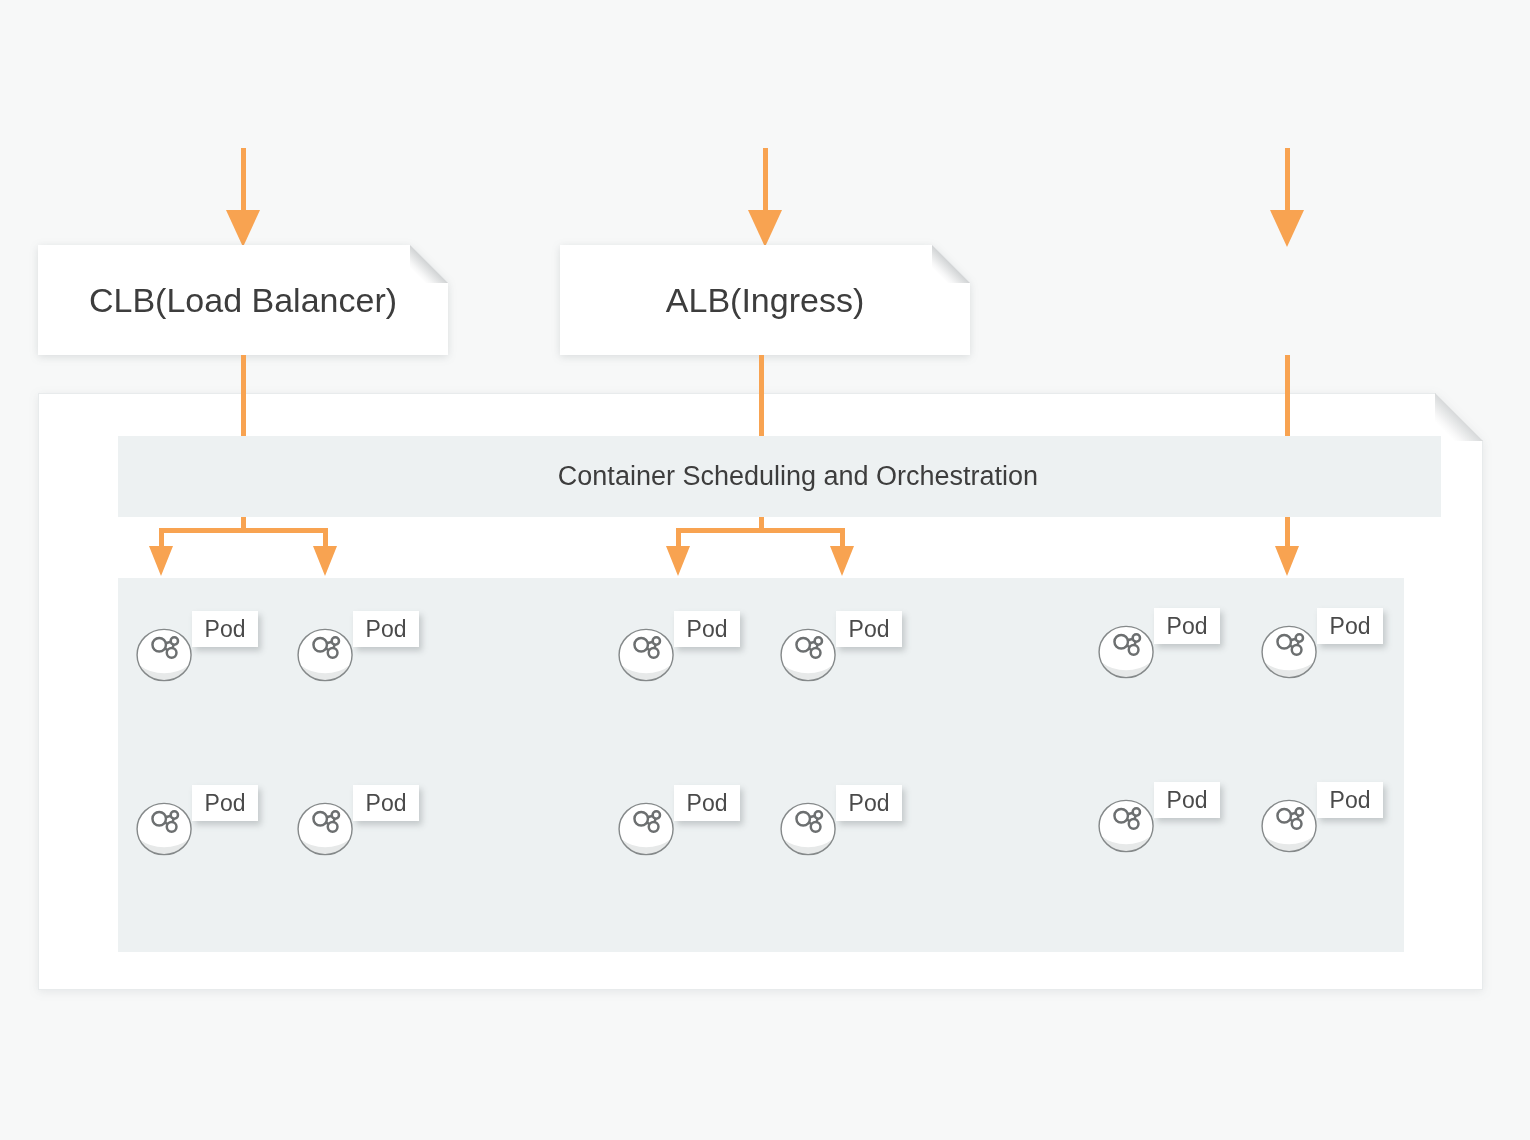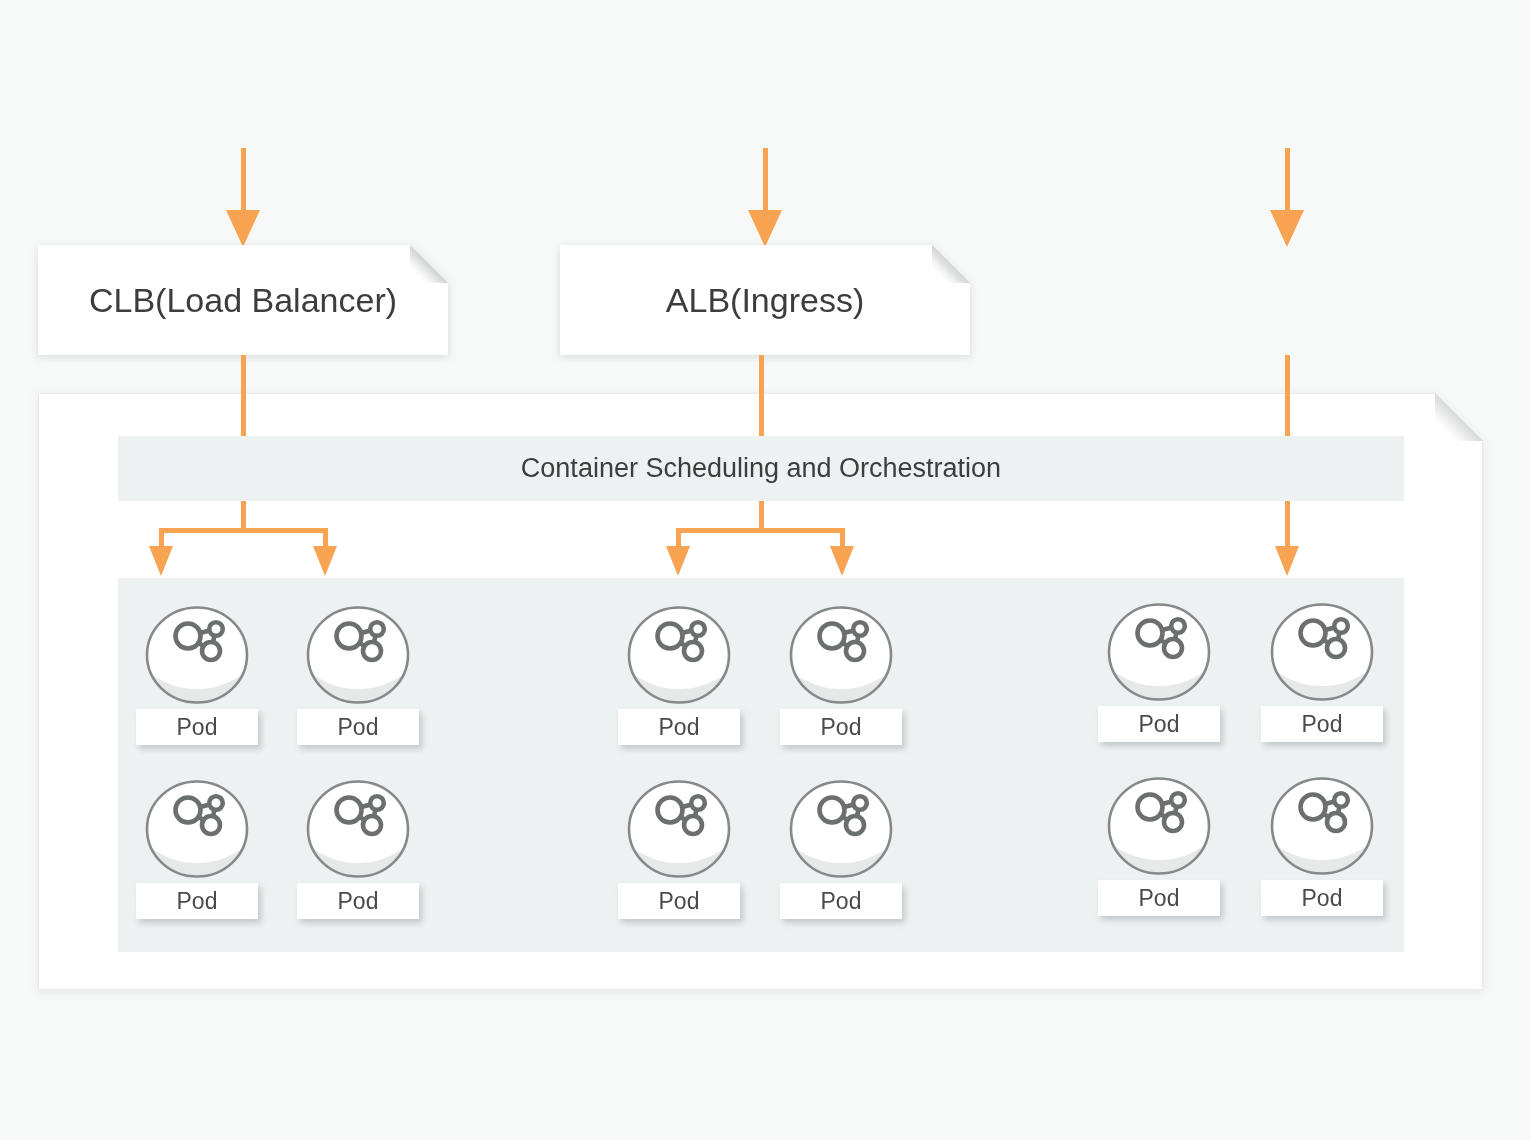--- a/index.html
+++ b/index.html
@@ -38,27 +38,27 @@
   .cluster{
     position:relative;width:100%;height:100%;background:#FFFFFF;
     clip-path:polygon(0 0, calc(100% - 48px) 0, 100% 48px, 100% 100%, 0 100%);
     box-shadow:inset 0 0 0 1px #E8EBEC;
   }
   .cluster::after{
     content:"";position:absolute;top:0;right:0;width:48px;height:48px;
     background:linear-gradient(225deg, rgba(0,0,0,0) 46%, rgba(100,108,112,.26) 50%, rgba(100,108,112,.05) 72%, rgba(0,0,0,0) 80%);
   }
   .band{
-    position:absolute;left:118px;top:436px;width:1286px;height:65px;background:var(--panel);
+    position:absolute;left:118px;top:436px;width:1286px;height:81px;background:var(--panel);
     display:flex;align-items:center;justify-content:center;
-    font-size:27px;color:var(--ink);
+    font-size:27px;color:var(--ink);padding-left:37px;
   }
   .pods-panel{position:absolute;left:118px;top:578px;width:1286px;height:374px;background:var(--panel);}
   
-  .pod{position:absolute;width:122px;display:flex;flex-direction:column;align-items:center;}
+  .pod{position:absolute;width:122px;display:flex;flex-direction:row;align-items:flex-start;}
   .pod svg{display:block;}
   .pod-label{
     margin-top:5px;width:122px;height:36px;background:#FFFFFF;
     box-shadow:3px 4px 6px rgba(90,98,102,.28);
     display:flex;align-items:center;justify-content:center;
     font-size:23px;color:var(--pod-ink);
   }
   .defs{position:absolute;width:0;height:0;overflow:hidden;}
 </style>
 </head>

